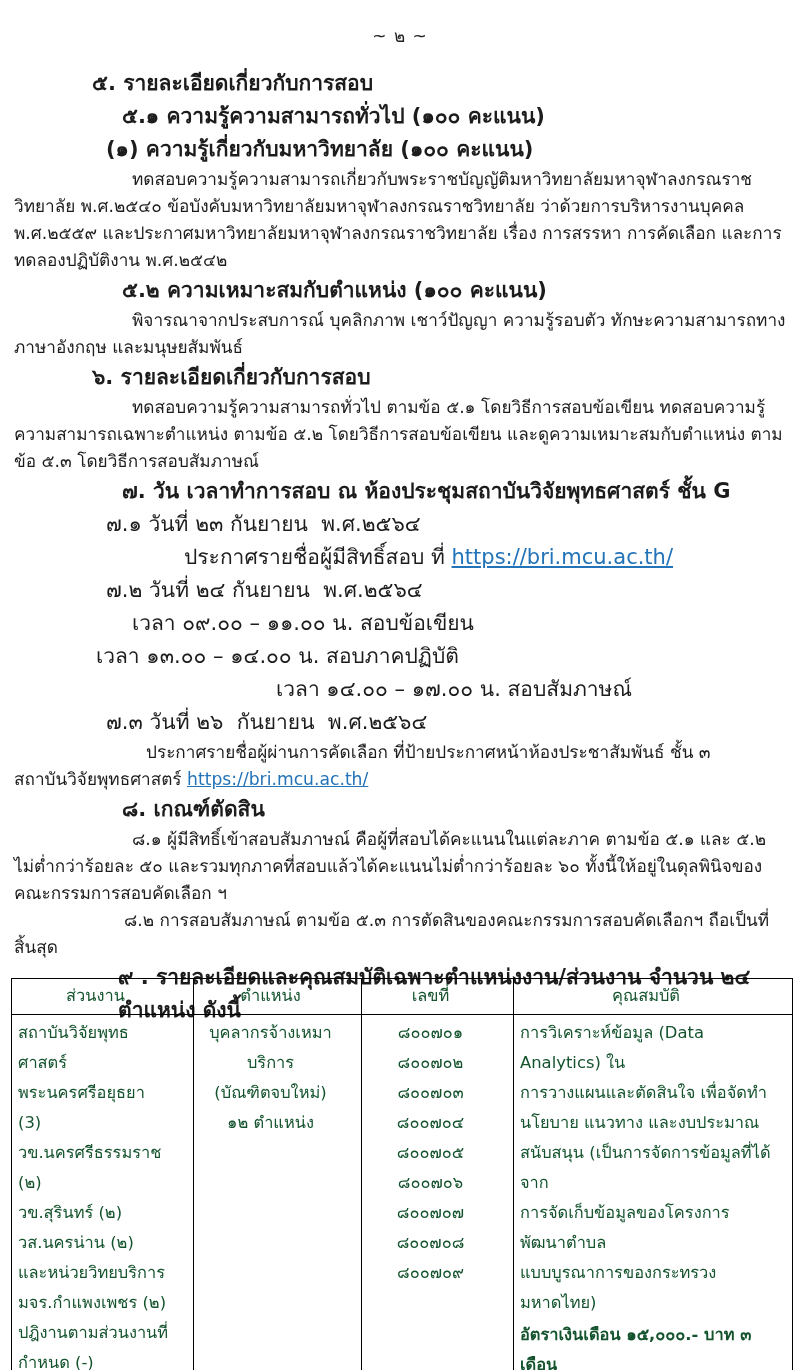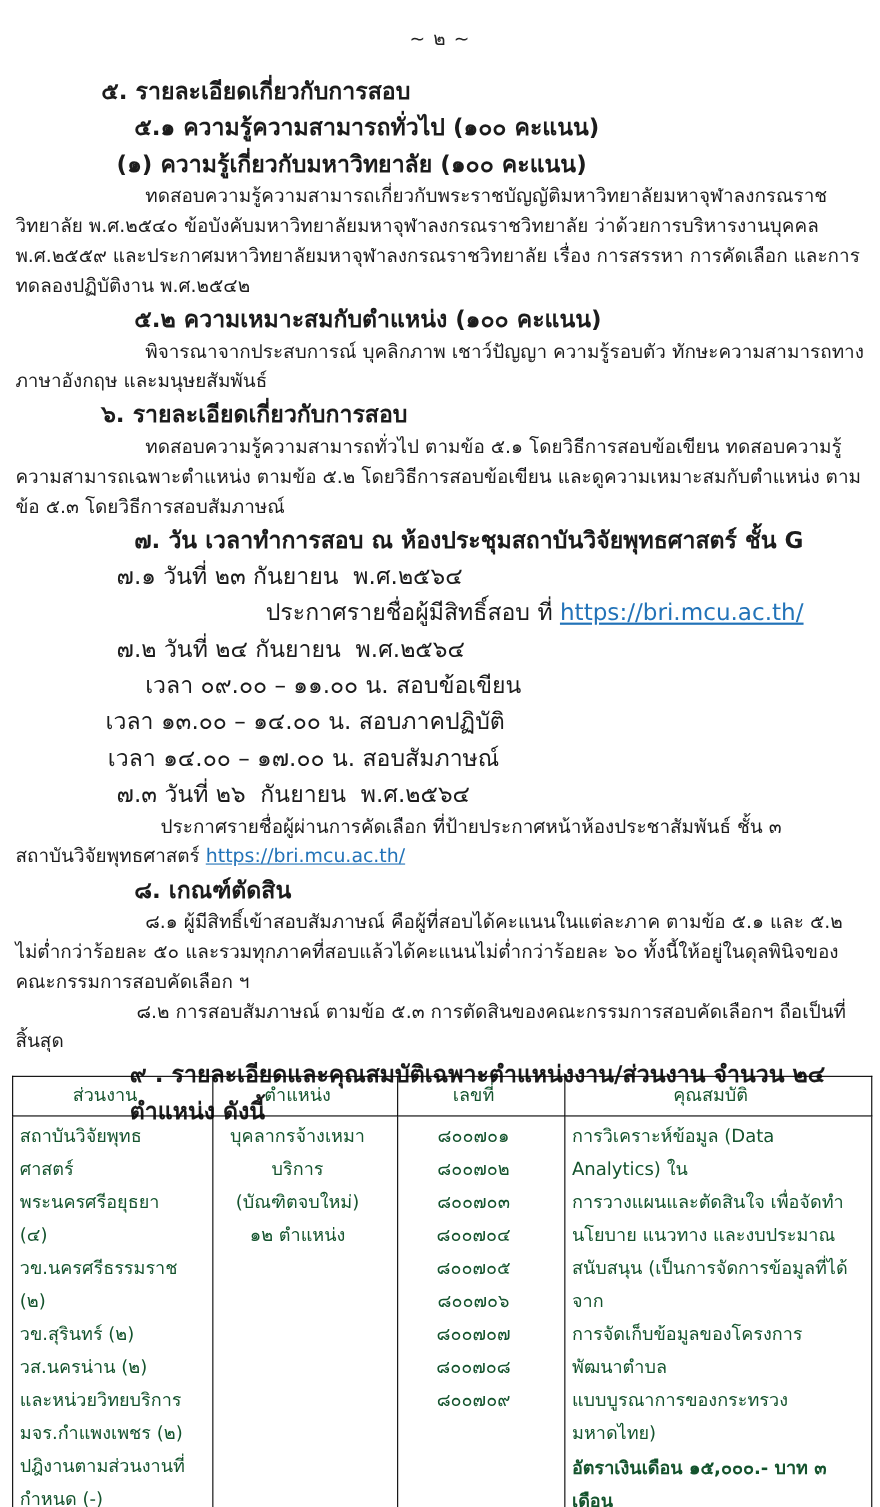--- a/index.html
+++ b/index.html
@@ -129,26 +129,26 @@
     <p class="para">ทดสอบความรู้ความสามารถเกี่ยวกับพระราชบัญญัติมหาวิทยาลัยมหาจุฬาลงกรณราชวิทยาลัย พ.ศ.๒๕๔๐ ข้อบังคับมหาวิทยาลัยมหาจุฬาลงกรณราชวิทยาลัย ว่าด้วยการบริหารงานบุคคล พ.ศ.๒๕๕๙ และประกาศมหาวิทยาลัยมหาจุฬาลงกรณราชวิทยาลัย เรื่อง การสรรหา การคัดเลือก และการทดลองปฏิบัติงาน พ.ศ.๒๕๔๒</p>
 
     <div class="line bold ind-2">๕.๒ ความเหมาะสมกับตำแหน่ง (๑๐๐ คะแนน)</div>
     <p class="para">พิจารณาจากประสบการณ์ บุคลิกภาพ เชาว์ปัญญา ความรู้รอบตัว ทักษะความสามารถทางภาษาอังกฤษ และมนุษยสัมพันธ์</p>
 
     <div class="line bold ind-1">๖. รายละเอียดเกี่ยวกับการสอบ</div>
     <p class="para">ทดสอบความรู้ความสามารถทั่วไป ตามข้อ ๕.๑ โดยวิธีการสอบข้อเขียน ทดสอบความรู้ความสามารถเฉพาะตำแหน่ง ตามข้อ ๕.๒ โดยวิธีการสอบข้อเขียน  และดูความเหมาะสมกับตำแหน่ง ตามข้อ ๕.๓ โดยวิธีการสอบสัมภาษณ์</p>
 
     <div class="line bold ind-2">๗. วัน เวลาทำการสอบ ณ ห้องประชุมสถาบันวิจัยพุทธศาสตร์ ชั้น G</div>
     <div class="line ind-3">๗.๑ วันที่ ๒๓ กันยายน  พ.ศ.๒๕๖๔</div>
-    <div class="line" style="margin-left:170px;text-align:center;"><span>ประกาศรายชื่อผู้มีสิทธิ์สอบ ที่ </span><span class="link">https://bri.mcu.ac.th/</span></div>
+    <div class="line" style="margin-left:170px;"><span>ประกาศรายชื่อผู้มีสิทธิ์สอบ ที่ </span><span class="link">https://bri.mcu.ac.th/</span></div>
 
     <div class="line ind-3">๗.๒ วันที่ ๒๔ กันยายน  พ.ศ.๒๕๖๔</div>
     <div class="line" style="margin-left:118px;">เวลา ๐๙.๐๐ – ๑๑.๐๐ น. สอบข้อเขียน</div>
     <div class="line" style="margin-left:82px;">เวลา ๑๓.๐๐ – ๑๔.๐๐ น. สอบภาคปฏิบัติ</div>
-    <div class="line" style="margin-left:84px;">เวลา ๑๔.๐๐ – ๑๗.๐๐ น. สอบสัมภาษณ์</div>
+    <div class="line" style="margin-left:106px;text-align:center;">เวลา ๑๔.๐๐ – ๑๗.๐๐ น. สอบสัมภาษณ์</div>
 
     <div class="line ind-3">๗.๓ วันที่ ๒๖  กันยายน  พ.ศ.๒๕๖๔</div>
     <p class="para tight"><span>ประกาศรายชื่อผู้ผ่านการคัดเลือก ที่ป้ายประกาศหน้าห้องประชาสัมพันธ์ ชั้น ๓  สถาบันวิจัยพุทธศาสตร์ </span><span class="link">https://bri.mcu.ac.th/</span></p>
 
     <div class="line bold ind-2">๘. เกณฑ์ตัดสิน</div>
     <p class="para">๘.๑ ผู้มีสิทธิ์เข้าสอบสัมภาษณ์ คือผู้ที่สอบได้คะแนนในแต่ละภาค ตามข้อ ๕.๑ และ ๕.๒ ไม่ต่ำกว่าร้อยละ ๕๐ และรวมทุกภาคที่สอบแล้วได้คะแนนไม่ต่ำกว่าร้อยละ ๖๐ ทั้งนี้ให้อยู่ในดุลพินิจของคณะกรรมการสอบคัดเลือก ฯ</p>
     <p class="para sub">๘.๒ การสอบสัมภาษณ์ ตามข้อ ๕.๓ การตัดสินของคณะกรรมการสอบคัดเลือกฯ ถือเป็นที่สิ้นสุด</p>
 
     <div class="line bold" style="margin-left:104px;">๙ . รายละเอียดและคุณสมบัติเฉพาะตำแหน่งงาน/ส่วนงาน จำนวน ๒๔ ตำแหน่ง ดังนี้</div>
 
@@ -167,21 +167,21 @@
           <th>ส่วนงาน</th>
           <th>ตำแหน่ง</th>
           <th>เลขที่</th>
           <th>คุณสมบัติ</th>
         </tr>
       </thead>
       <tbody>
         <tr>
           <td class="c-org">
             <span class="cellline">สถาบันวิจัยพุทธศาสตร์</span>
-            <span class="cellline">พระนครศรีอยุธยา (๔)</span>
+            <span class="cellline">พระนครศรีอยุธยา (3)</span>
             <span class="cellline">วข.นครศรีธรรมราช (๒)</span>
             <span class="cellline">วข.สุรินทร์ (๒)</span>
             <span class="cellline">วส.นครน่าน (๒)</span>
             <span class="cellline">และหน่วยวิทยบริการ</span>
             <span class="cellline">มจร.กำแพงเพชร (๒)</span>
             <span class="cellline">ปฎิงานตามส่วนงานที่</span>
             <span class="cellline">กำหนด (-)</span>
           </td>
           <td class="c-pos">
             <span class="cellline">บุคลากรจ้างเหมา</span>

